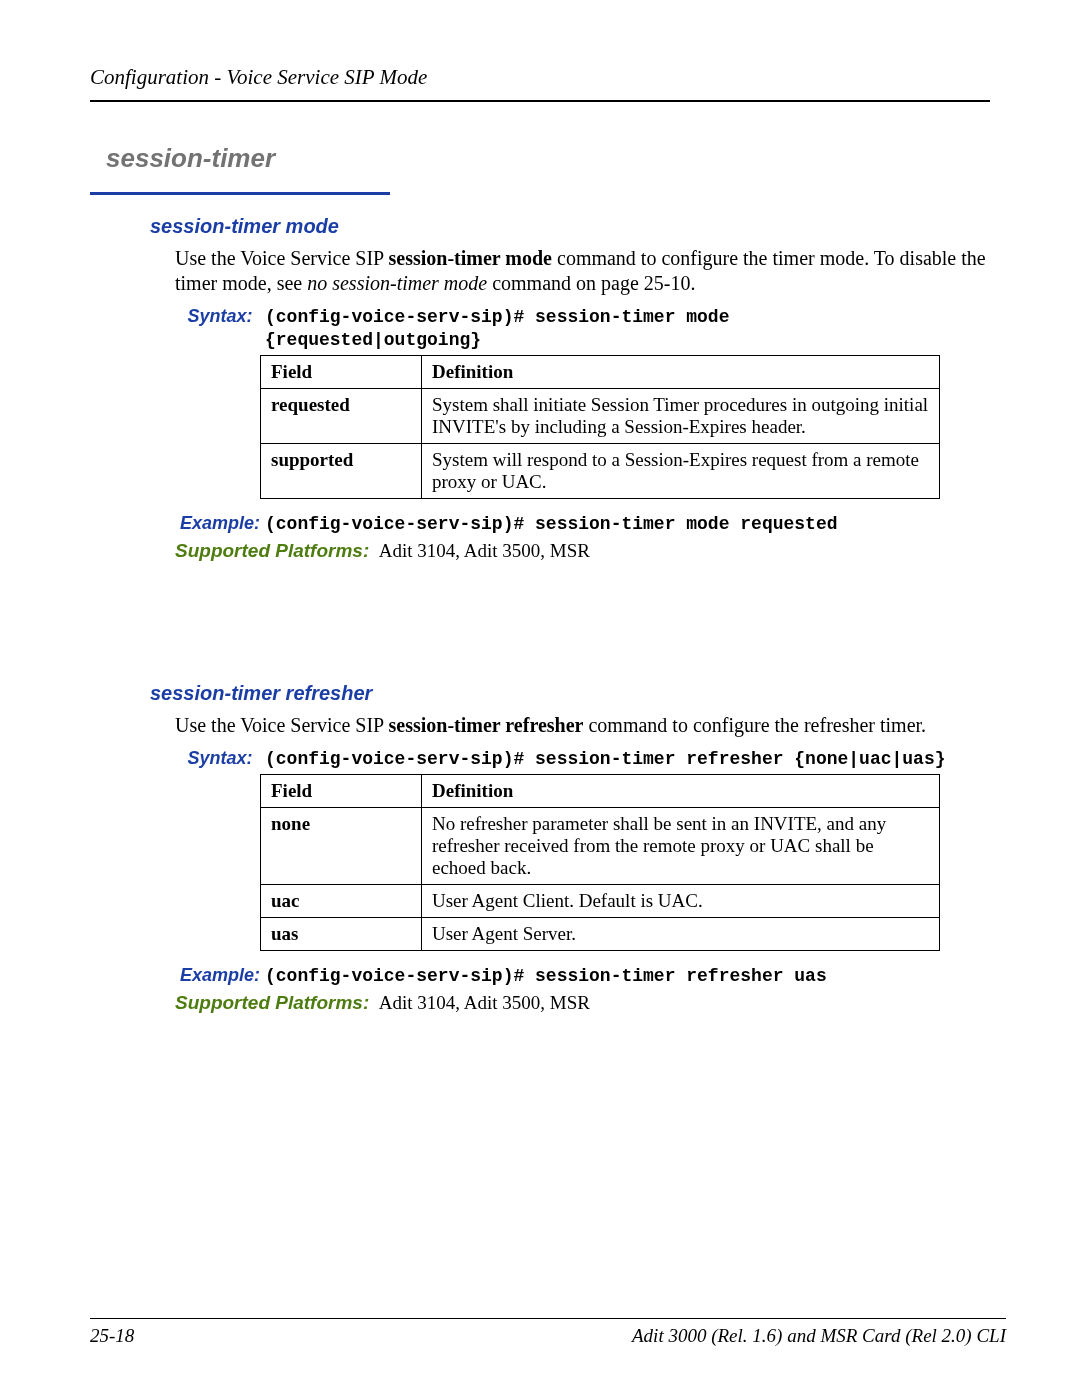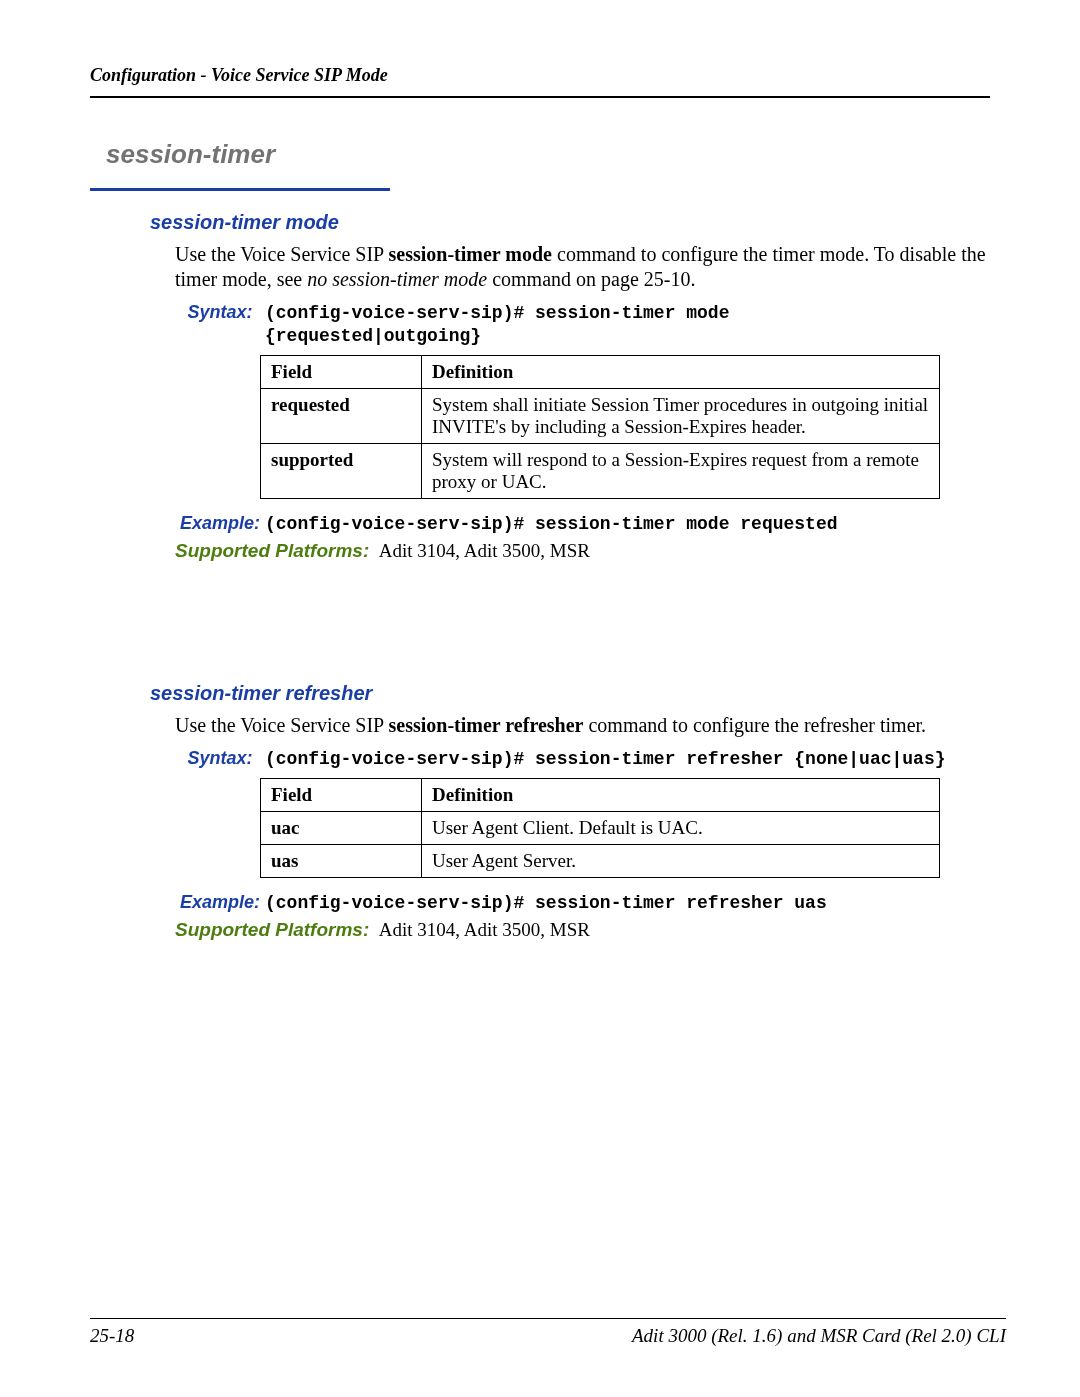--- a/index.html
+++ b/index.html
@@ -14,22 +14,22 @@
     box-sizing: border-box;
   }
   .page {
     padding: 65px 90px 55px 90px;
     box-sizing: border-box;
     height: 100%;
     position: relative;
   }
   .header {
     font-style: italic;
-    font-weight: bold;
-    font-size: 18px;
+    font-weight: normal;
+    font-size: 21px;
     margin-bottom: 10px;
   }
   .header-rule {
     border: none;
     border-top: 2px solid #000;
     margin: 0 0 25px 0;
   }
   .h1 {
     color: #737373;
     font-family: Liberation Sans, sans-serif;
@@ -79,21 +79,20 @@
   .code {
     font-family: "Courier New", Courier, monospace;
     font-weight: bold;
     font-size: 18px;
     white-space: pre;
     line-height: 1.25;
   }
   table.defs {
     border-collapse: collapse;
     margin-left: 170px;
-    margin-top: 8px;
     margin-bottom: 14px;
     width: 680px;
     font-size: 19px;
   }
   table.defs th, table.defs td {
     border: 1px solid #000;
     padding: 5px 10px;
     text-align: left;
     vertical-align: top;
   }
@@ -189,20 +188,24 @@
     <span class="label">Syntax:</span>
     <span class="code">(config-voice-serv-sip)# session-timer refresher {none|uac|uas}</span>
   </div>
   <table class="defs">
     <tbody>
         <tr>
       <th>Field</th>
       <th>Definition</th>
     </tr>
     <tr>
+      <td class="field">none</td>
+      <td>No refresher parameter shall be sent in an INVITE, and any refresher received from the remote proxy or UAC shall be echoed back.</td>
+    </tr>
+    <tr>
       <td class="field">uac</td>
       <td>User Agent Client. Default is UAC.</td>
     </tr>
     <tr>
       <td class="field">uas</td>
       <td>User Agent Server.</td>
     </tr>
   </tbody>
     </table>
   <div class="label-col">

